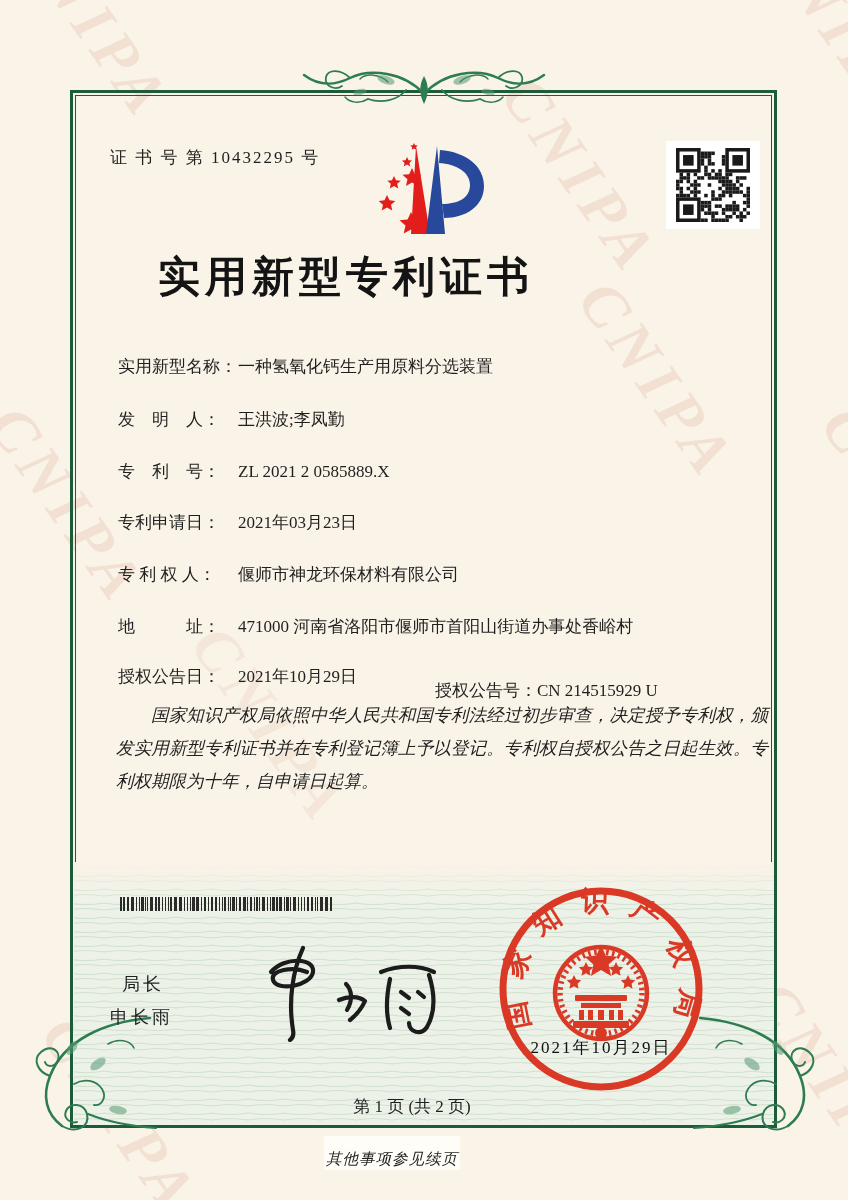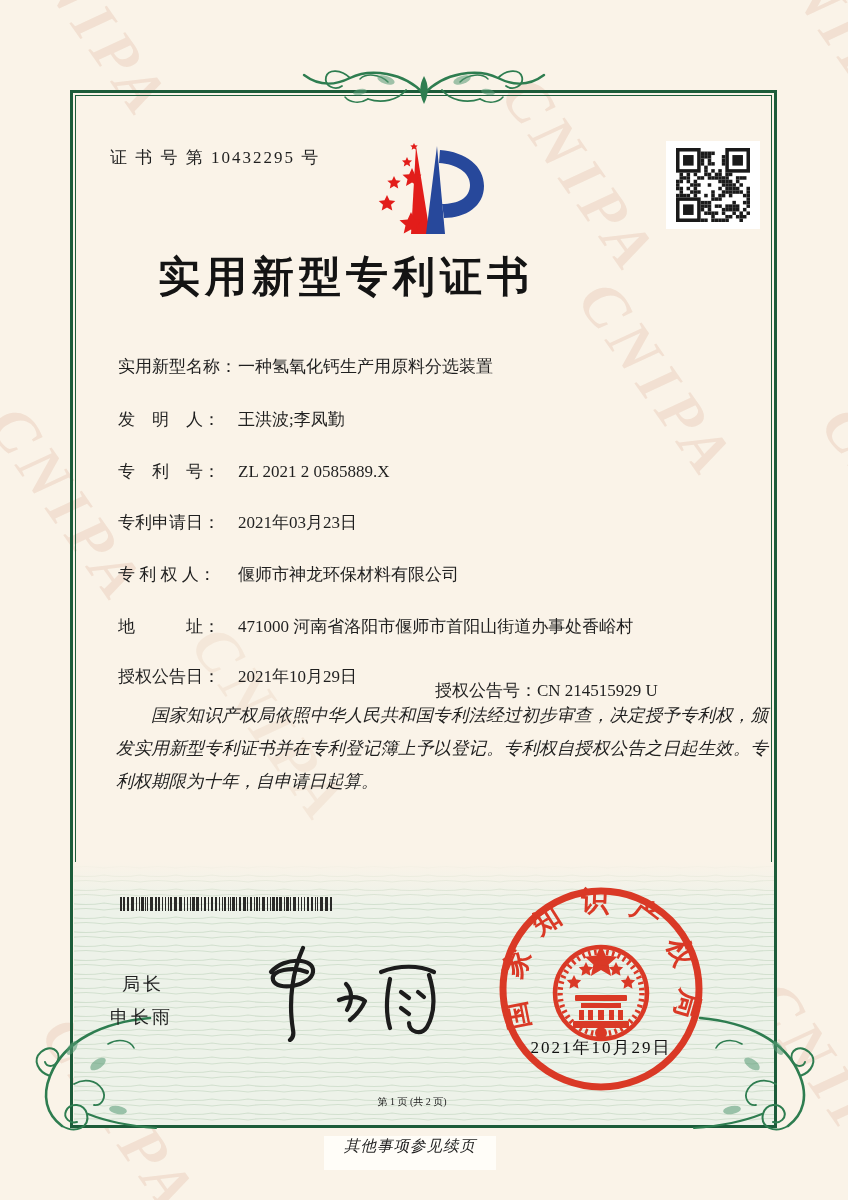--- a/index.html
+++ b/index.html
@@ -38,23 +38,23 @@
     font-size:17.5px;line-height:33px;font-style:italic;text-align:justify;}
   .paras p{margin:0;text-indent:2em;}
   .barcode{position:absolute;left:120px;top:897px;z-index:2;}
   .sig-role{position:absolute;left:122px;top:972px;font-size:18px;letter-spacing:3px;z-index:2;}
   .sig-name{position:absolute;left:110px;top:1005px;font-size:18px;letter-spacing:3px;z-index:2;}
   .signature{position:absolute;left:243px;top:938px;z-index:2;}
   .seal{position:absolute;left:495px;top:883px;z-index:2;opacity:.93;}
   .seal-date{position:absolute;left:498px;top:1036px;width:206px;text-align:center;
     font-size:17px;letter-spacing:2px;color:#111;z-index:3;}
   .page-footer{position:absolute;left:70px;top:1095px;width:684px;text-align:center;
-    font-size:10px;z-index:2;}
-  .cont-box{position:absolute;left:324px;top:1136px;width:172px;height:34px;background:#fffdf8;
-    z-index:2;display:flex;align-items:flex-start;justify-content:center;
+    font-size:17px;z-index:2;}
+  .cont-box{position:absolute;left:324px;top:1136px;width:136px;height:34px;background:#fffdf8;
+    z-index:2;display:flex;align-items:flex-end;justify-content:center;
     font-size:15.5px;font-style:italic;letter-spacing:1px;}
   .ornament{position:absolute;z-index:2;pointer-events:none;}
   .orn-top{left:292px;top:58px;}
   .orn-bl{left:28px;top:1014px;}
   .orn-br{left:690px;top:1014px;transform:scaleX(-1);}
 </style>
 </head>
 <body>
 
 <div class="wm" style="left:-20px;top:-15px">CNIPA</div>

